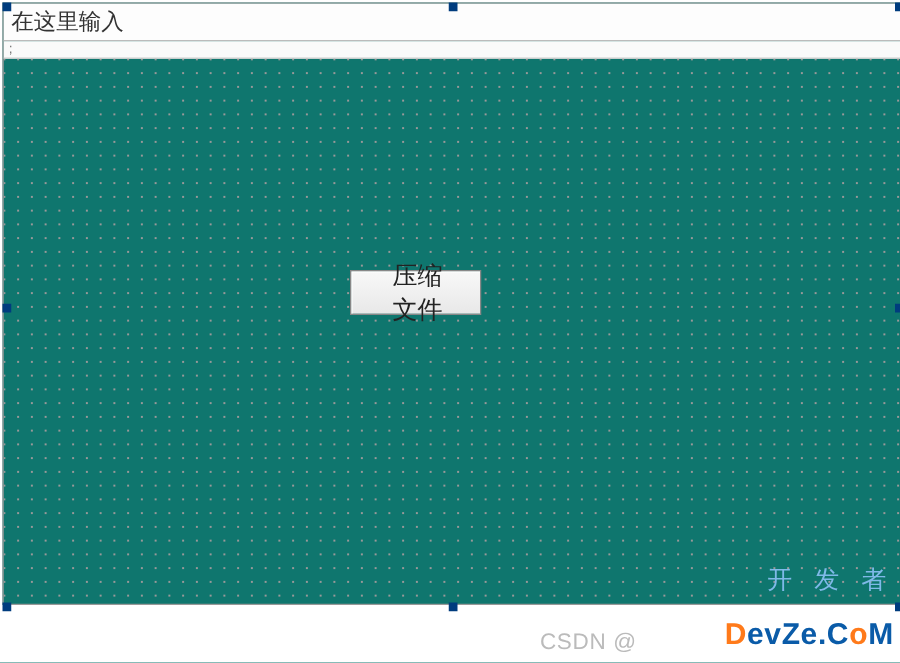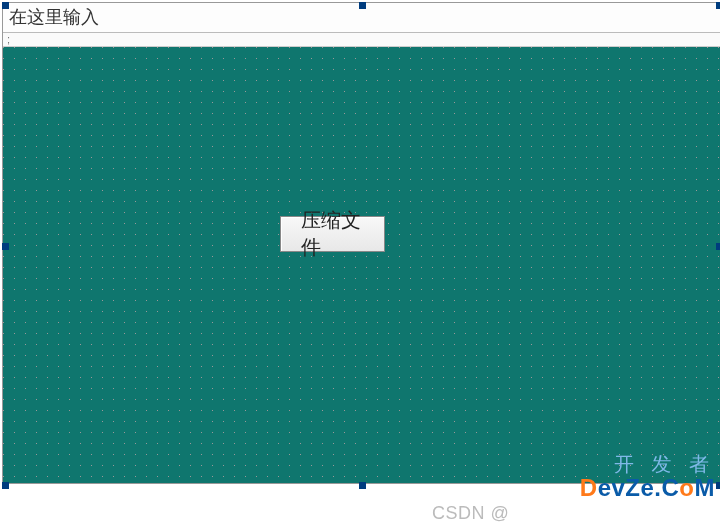--- a/index.html
+++ b/index.html
@@ -72,27 +72,28 @@
       background-image: radial-gradient(circle, #999 0.7px, transparent 0.7px);
       background-size: 11px 11px;
       background-position: 6px 6px;
     }
     .form-button {
       position: absolute;
       border: 1px solid #888;
       background: linear-gradient(#f8f8f8, #e8e8e8);
       font-size: 20px;
       color: #222;
-      padding: 4px 20px;
+      padding: 4px 30px;
       font-family: "SimSun", serif;
       display: flex;
       align-items: center;
       justify-content: center;
       box-shadow: inset 1px 1px 0 #fff;
       cursor: pointer;
+      text-align: right;
     }
     .btn-compress {
       top: 169px;
       left: 277px;
       width: 105px;
       height: 36px;
     }
     .btn-decompress {
       top: 295px;
       left: 277px;
@@ -120,20 +121,21 @@
       letter-spacing: 6px;
       font-weight: 500;
       text-align: right;
     }
     .devze-bottom {
       font-size: 24px;
       color: #0a5ba8;
       font-weight: bold;
       text-align: right;
       letter-spacing: 0.5px;
+      margin-top: 20px;
     }
     .devze-bottom .accent {
       color: #ff7a1a;
     }
   </style>
 </head>
 <body>
 
 <div class="designer-canvas">
   <div class="title-area">在这里输入</div>

